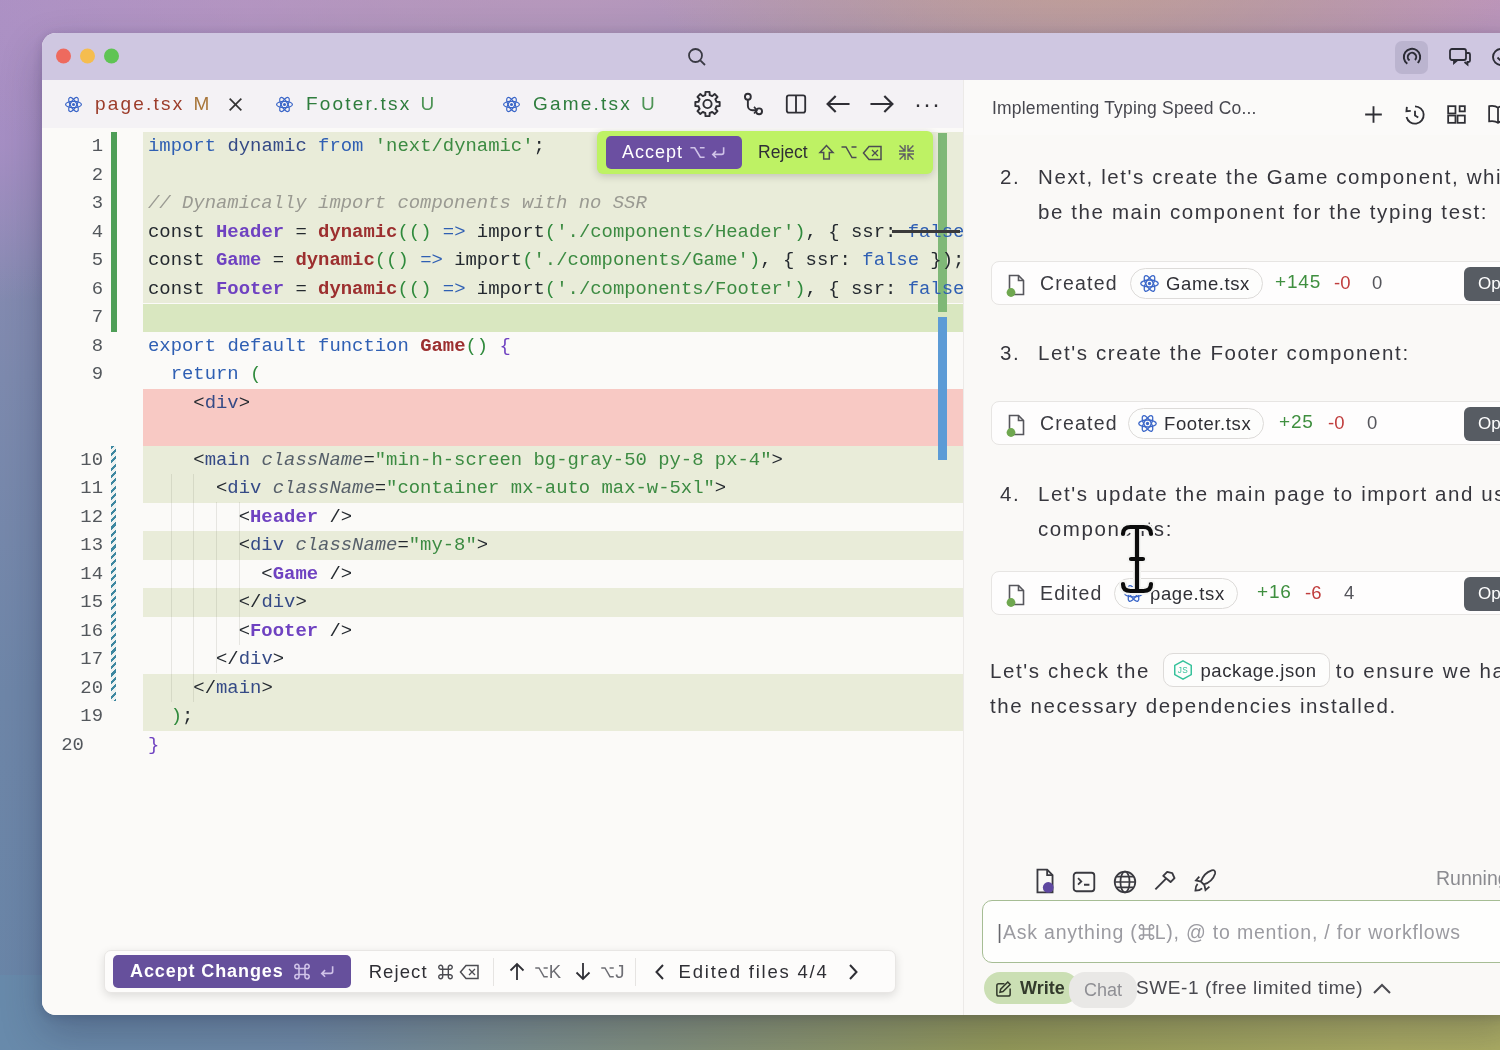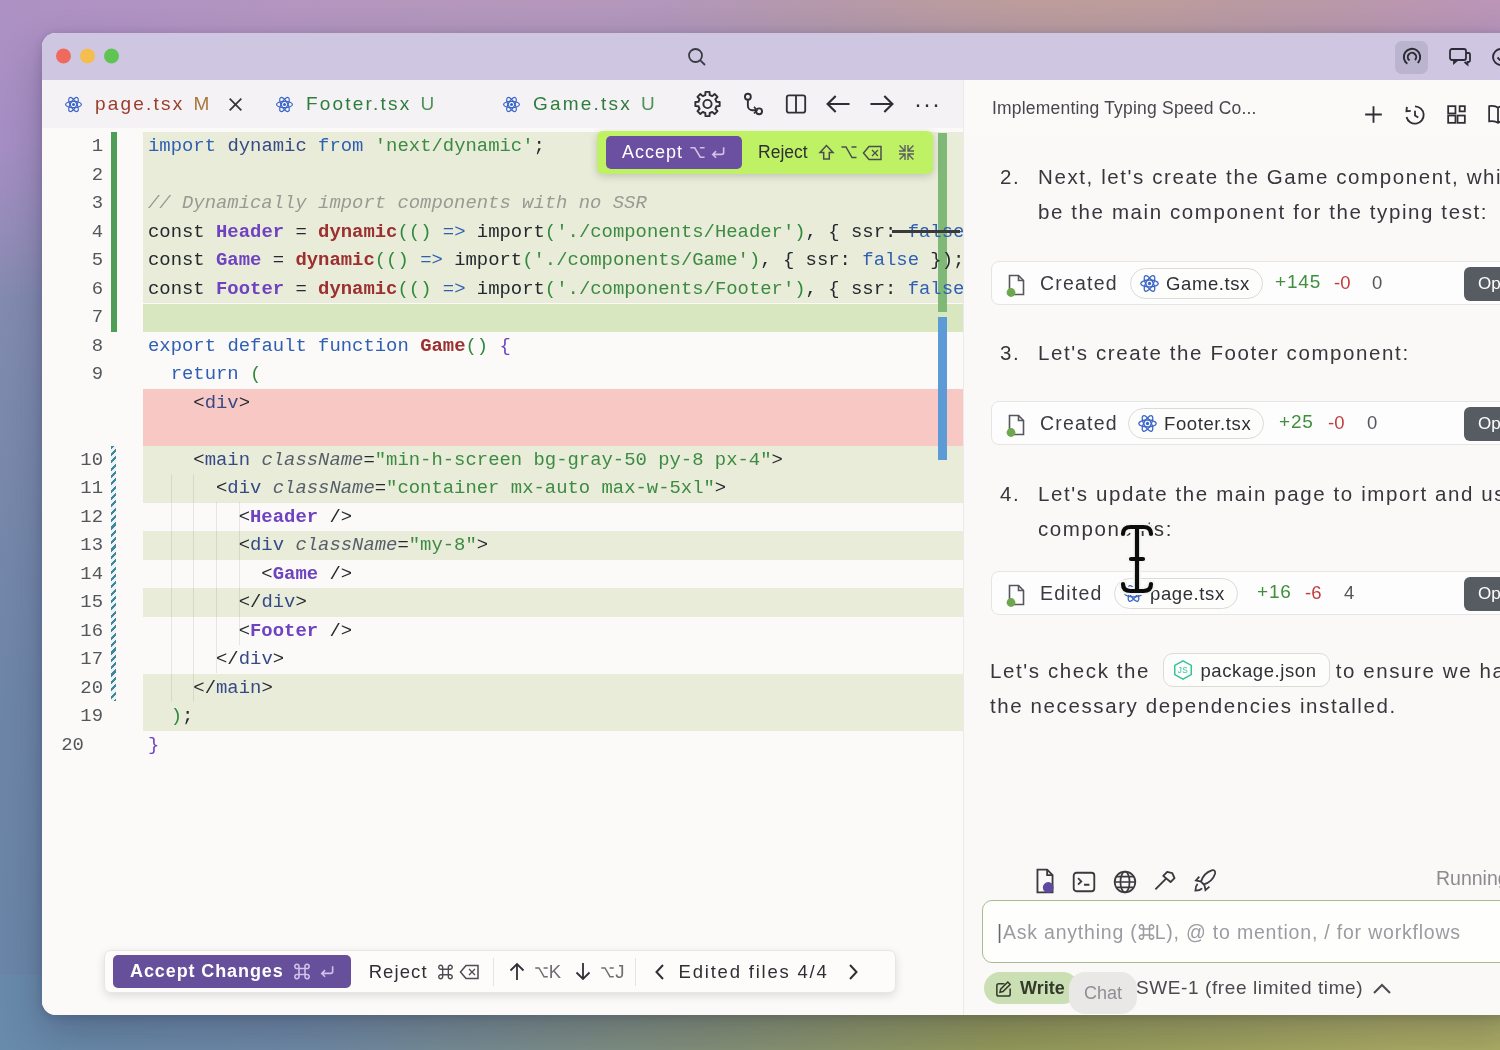--- a/index.html
+++ b/index.html
@@ -431,21 +431,21 @@
               <path d="M5.5 5.5 h6 v6 h-6 z M5.5 5.5 H3.7 a2.1 2.1 0 1 1 1.8 -1.8 Z M11.5 5.5 h1.8 a2.1 2.1 0 1 0 -1.8 -1.8 Z M5.5 11.5 H3.7 a2.1 2.1 0 1 0 1.8 1.8 Z M11.5 11.5 h1.8 a2.1 2.1 0 1 1 -1.8 1.8 Z"></path>
             </svg>L), @ to mention, / for workflows</div>
         </div>
       <div style="position:absolute; left:20px; top:892px; height:32px; background:#cbdfb4; border-radius:16px; display:flex; align-items:center; padding:0 14px 0 10px; font-size:18px; font-weight:bold; color:#333a2c;">
         <svg width="19" height="19" viewBox="0 0 20 20" fill="none" stroke="#333a2c" stroke-width="1.6" style="margin-right:7px;">
             <path d="M17 10 v6 a2 2 0 0 1 -2 2 H5 a2 2 0 0 1 -2 -2 V7 a2 2 0 0 1 2 -2 h6"></path>
             <path d="M14.5 3.2 l2.5 2.5 -7.5 7.5 -3.2 .7 .7 -3.2 Z"></path>
           </svg>
         Write
       </div>
-      <div style="position:absolute; left:105px; top:892px; height:42px; background:#e9e8e6; border-radius:16px; display:flex; align-items:center; padding:0 15px; font-size:18px; color:#8f8f94;">Chat</div>
+      <div style="position:absolute; left:105px; top:892px; height:36px; background:#e9e8e6; border-radius:16px; display:flex; align-items:center; padding:0 15px; font-size:18px; color:#8f8f94;">Chat</div>
       <div style="position:absolute; left:172px; top:897px; font-size:19px; letter-spacing:.6px; color:#4a4a50; white-space:nowrap;">SWE-1 (free limited time)</div>
       <svg style="position:absolute; left:407px; top:901px;" width="22" height="16" viewBox="0 0 22 16" fill="none" stroke="#4a4a50" stroke-width="2">
           <path d="M3 12 L11 4 l8 8"></path>
         </svg>
     </div>
   </div>
 </div>
 <svg style="position:absolute; left:1111px; top:515px; z-index:50;" width="52" height="88" viewBox="0 0 52 88">
   <g stroke="#f4f4f2" stroke-width="8" fill="none" stroke-linecap="round">
       <path d="M12 19 Q12 12 19.5 12 H32.5 Q40 12 40 19 M26 12 V76 M12 69 Q12 76 19.5 76 H32.5 Q40 76 40 69 M20 44 H32"></path>

